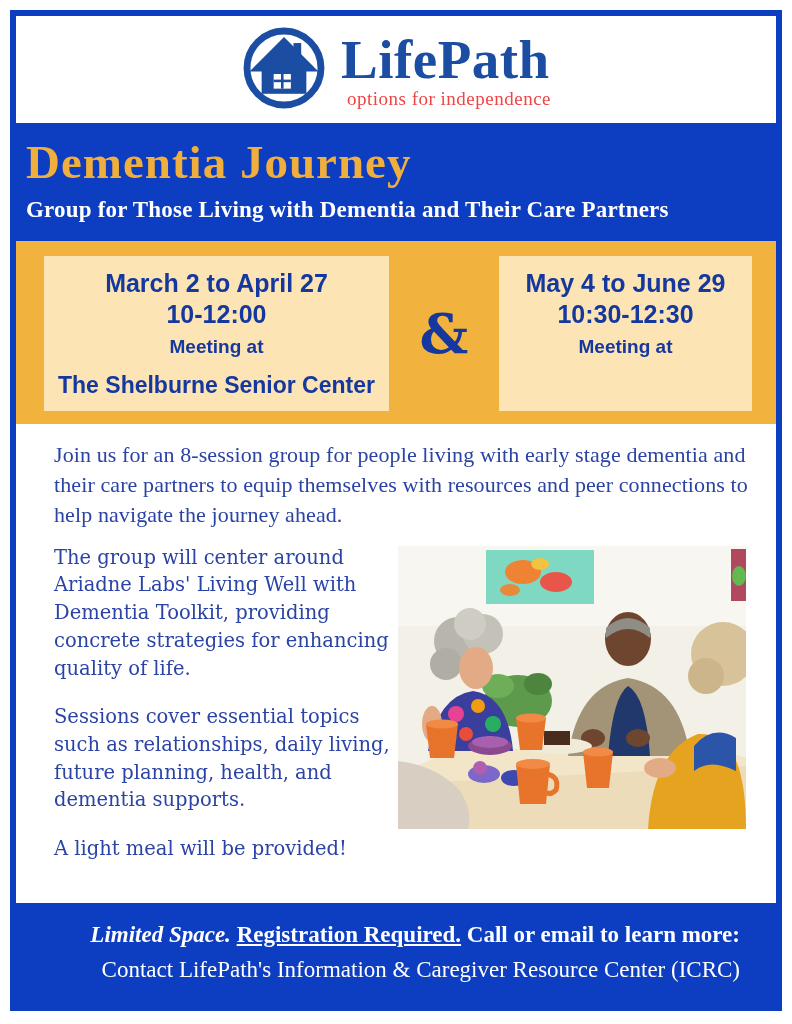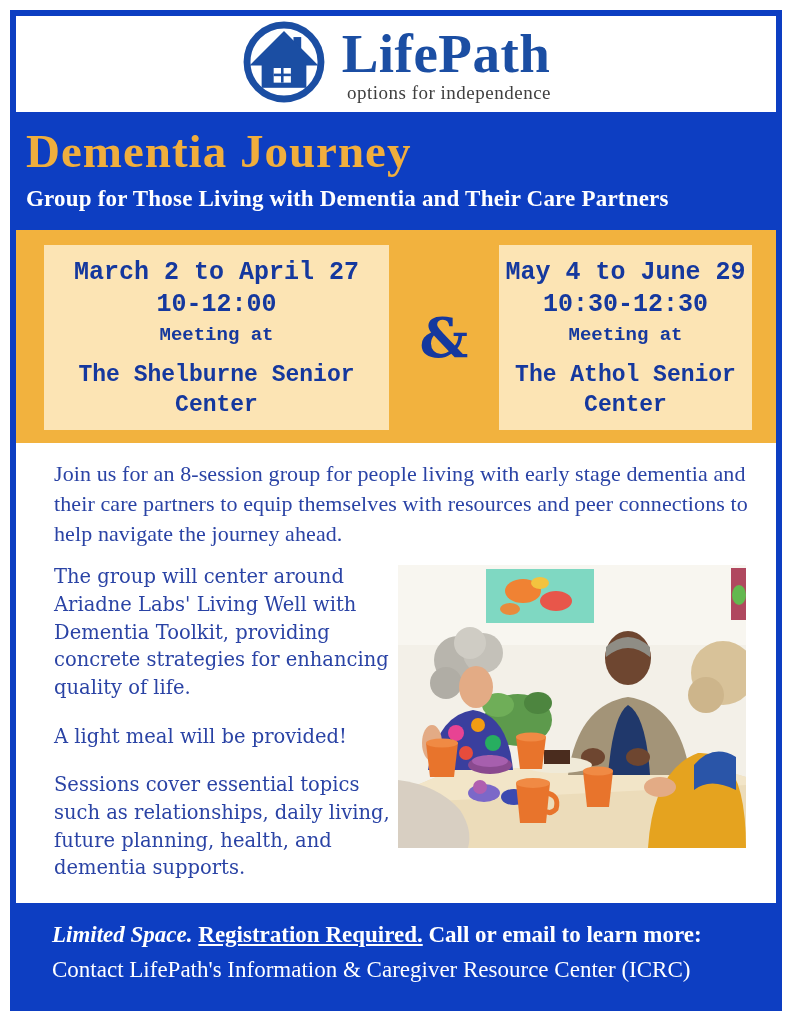--- a/index.html
+++ b/index.html
@@ -12,49 +12,49 @@
     --dark-blue:#15389e;
   }
   *{margin:0;padding:0;box-sizing:border-box;}
   html,body{width:792px;height:1024px;background:#ffffff;font-family:"Liberation Serif",serif;}
   .page-frame{
     position:absolute;left:10px;top:10px;width:772px;height:1001px;
     border:6px solid var(--blue);background:#fff;overflow:hidden;
     display:flex;flex-direction:column;
   }
   
-  .logo-section{height:107px;background:#fff;display:flex;align-items:center;justify-content:center;gap:14px;text-align:center;}
+  .logo-section{height:107px;background:#fff;display:flex;align-items:center;justify-content:center;gap:14px;}
   .logo-text{display:flex;flex-direction:column;line-height:1;}
   .logo-name{font-size:55px;font-weight:bold;color:var(--logo-blue);letter-spacing:.5px;}
-  .logo-tagline{font-size:19px;color:#404040;margin-top:2px;padding-left:6px;letter-spacing:.5px;}
+  .logo-tagline{font-size:19px;color:#ef4444;margin-top:2px;padding-left:6px;letter-spacing:.5px;}
   
   .title-band{background:var(--blue);text-align:left;padding:12px 10px 18px;}
   .main-title{font-size:47px;font-weight:bold;color:var(--title-gold);letter-spacing:1px;}
   .sub-title{font-size:23px;font-weight:bold;color:#ffffff;margin-top:8px;letter-spacing:.2px;}
   
   .gold-band{background:var(--gold);padding:15px 24px 13px 28px;display:flex;align-items:stretch;}
   .session-box{background:var(--cream);color:var(--dark-blue);text-align:center;
-    font-family:Liberation Mono, monospace;font-weight:bold;padding:12px 4px 10px;}
+    font-family:Liberation Sans, sans-serif;font-weight:bold;padding:12px 4px 10px;}
   .session-box.left{width:345px;}
   .session-box.right{width:253px;}
   .session-dates{font-size:25px;line-height:1.25;}
   .session-time{font-size:25px;line-height:1.25;}
   .session-meeting{font-size:19px;line-height:1.35;margin-top:3px;}
   .session-location{font-size:23px;line-height:1.3;margin-top:12px;}
   .amp{flex:1;display:flex;align-items:center;justify-content:center;
     font-size:54px;font-weight:bold;color:var(--dark-blue);font-family:"DejaVu Serif",serif;}
   
   .content{background:#fff;padding:16px 30px 0 38px;flex:1;}
   .intro-par{font-size:22px;color:var(--text-blue);line-height:1.36;letter-spacing:.1px;width:720px;}
   .content-row{display:flex;margin-top:14px;}
   .left-col{width:372px;font-family:"DejaVu Serif",serif;font-size:19.5px;color:var(--text-blue);line-height:1.42;}
   .left-col p{margin-bottom:21px;}
   .photo-wrap{margin-left:auto;margin-top:2px;}
   
-  .contact-band{background:var(--blue);color:#fff;padding:15px 36px 18px;font-size:23px;line-height:1.5;}
+  .contact-band{background:var(--blue);color:#fff;padding:15px 36px 18px;font-size:23px;line-height:1.5;text-align:right;}
   .contact-line1{font-weight:bold;}
   .italic{font-style:italic;}
   .underline{text-decoration:underline;}
   .email-link{color:#fff;text-decoration:underline;cursor:pointer;}
 </style>
 </head>
 <body>
 
 <div class="page-frame">
 
@@ -86,31 +86,30 @@
       <div class="session-dates">March 2 to April 27</div>
       <div class="session-time">10-12:00</div>
       <div class="session-meeting">Meeting at</div>
       <div class="session-location">The Shelburne Senior Center</div>
     </div>
     <div class="amp">&amp;</div>
     <div class="session-box right">
       <div class="session-dates">May 4 to June 29</div>
       <div class="session-time">10:30-12:30</div>
       <div class="session-meeting">Meeting at</div>
-      <div class="session-location">The Athol Senior Center</div>
     </div>
   </div>
 
   <div class="content">
     <p class="intro-par">Join us for an 8-session group for people living with early stage dementia and their care partners to equip themselves with resources and peer connections to help navigate the journey ahead.</p>
     <div class="content-row">
       <div class="left-col">
         <p>The group will center around Ariadne Labs' Living Well with Dementia Toolkit, providing concrete strategies for enhancing quality of life.</p>
+        <p>Sessions cover essential topics such as relationships, daily living, future planning, health, and dementia supports.</p>
         <p>A light meal will be provided!</p>
-        <p>Sessions cover essential topics such as relationships, daily living, future planning, health, and dementia supports.</p>
       </div>
       <div class="photo-wrap" role="img" aria-label="Seniors talking around a table with orange mugs at a senior center">
         <svg width="348" height="283" viewBox="0 0 348 283">
 
           <rect x="0" y="0" width="348" height="283" fill="#f3f0e8"></rect>
           <rect x="0" y="0" width="348" height="80" fill="#f8f6f0"></rect>
 
           <rect x="88" y="4" width="108" height="54" fill="#7fd8c2"></rect>
           <ellipse cx="125" cy="26" rx="18" ry="12" fill="#f08233"></ellipse>
           <ellipse cx="158" cy="36" rx="16" ry="10" fill="#e8564a"></ellipse>

